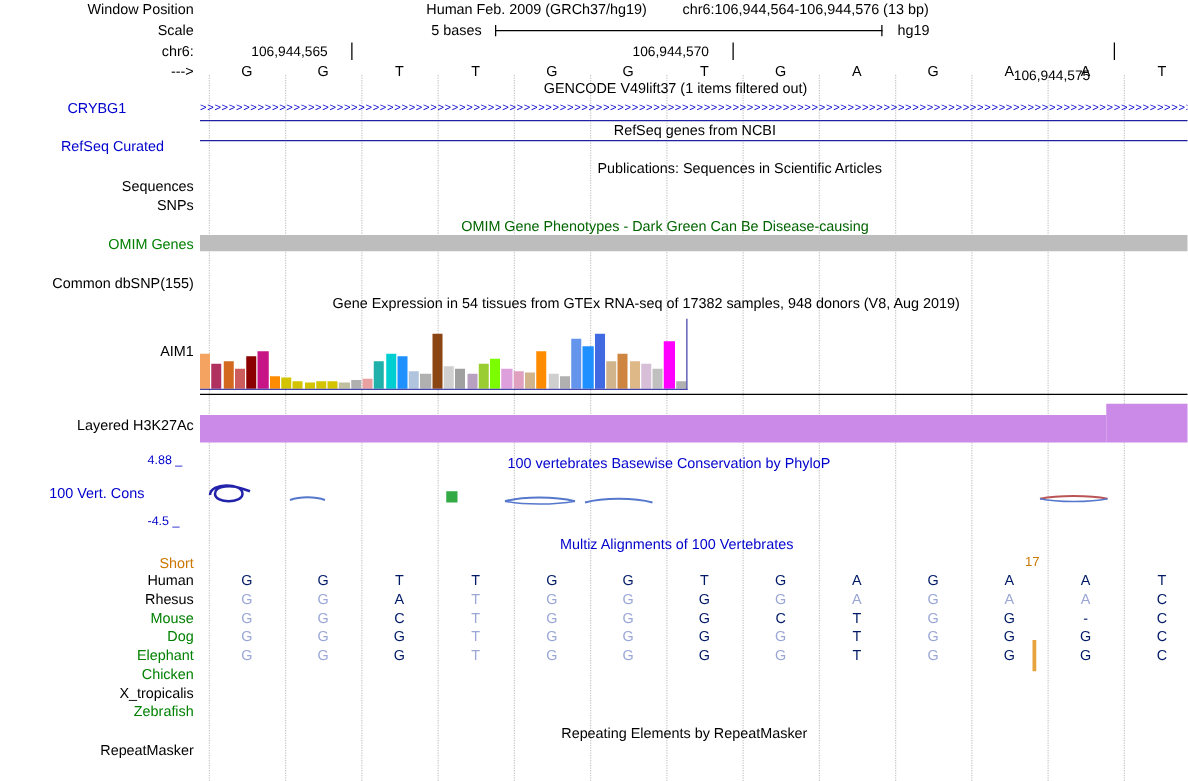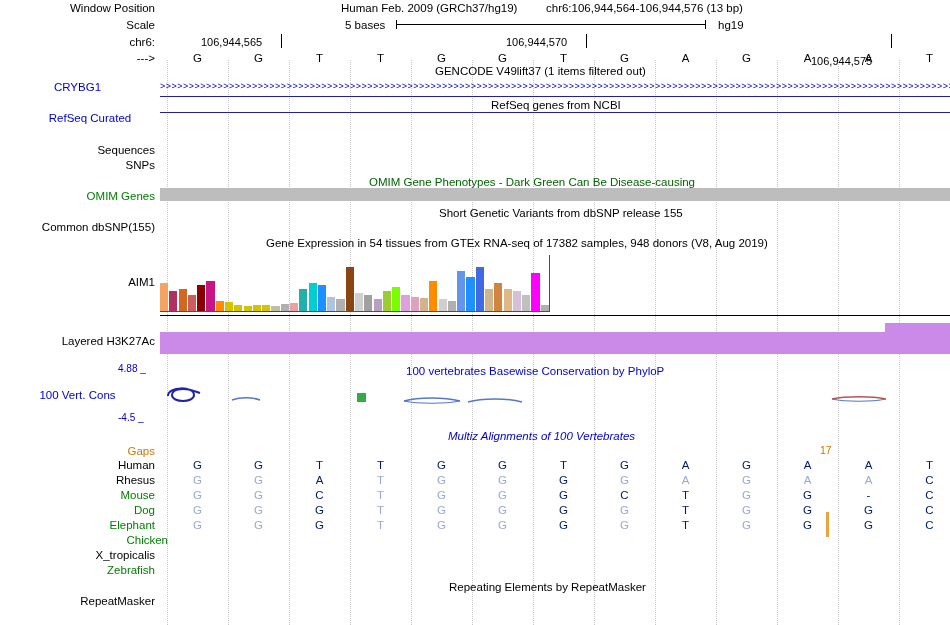--- a/index.html
+++ b/index.html
@@ -182,28 +182,28 @@
 
   <div class="trackTitle" style="left:435px; top:65px;">GENCODE V49lift37 (1 items filtered out)</div>
   <div class="lbl-right c-blue" style="left:0px; top:81px; width:155px;">CRYBG1</div>
   <div class="chevrons" style="left:160px; top:81px; width:790px;">&gt;&gt;&gt;&gt;&gt;&gt;&gt;&gt;&gt;&gt;&gt;&gt;&gt;&gt;&gt;&gt;&gt;&gt;&gt;&gt;&gt;&gt;&gt;&gt;&gt;&gt;&gt;&gt;&gt;&gt;&gt;&gt;&gt;&gt;&gt;&gt;&gt;&gt;&gt;&gt;&gt;&gt;&gt;&gt;&gt;&gt;&gt;&gt;&gt;&gt;&gt;&gt;&gt;&gt;&gt;&gt;&gt;&gt;&gt;&gt;&gt;&gt;&gt;&gt;&gt;&gt;&gt;&gt;&gt;&gt;&gt;&gt;&gt;&gt;&gt;&gt;&gt;&gt;&gt;&gt;&gt;&gt;&gt;&gt;&gt;&gt;&gt;&gt;&gt;&gt;&gt;&gt;&gt;&gt;&gt;&gt;&gt;&gt;&gt;&gt;&gt;&gt;&gt;&gt;&gt;&gt;&gt;&gt;&gt;&gt;&gt;&gt;&gt;&gt;&gt;&gt;&gt;&gt;&gt;&gt;&gt;&gt;&gt;&gt;&gt;&gt;&gt;&gt;&gt;&gt;&gt;&gt;&gt;&gt;&gt;&gt;&gt;&gt;&gt;&gt;&gt;&gt;&gt;&gt;&gt;&gt;&gt;&gt;&gt;&gt;&gt;&gt;&gt;&gt;&gt;&gt;&gt;&gt;&gt;&gt;&gt;&gt;&gt;&gt;&gt;&gt;&gt;&gt;&gt;&gt;&gt;&gt;&gt;&gt;&gt;&gt;&gt;&gt;&gt;&gt;&gt;&gt;&gt;&gt;&gt;&gt;&gt;&gt;&gt;&gt;&gt;&gt;&gt;&gt;&gt;&gt;&gt;&gt;&gt;&gt;&gt;&gt;&gt;&gt;&gt;&gt;&gt;&gt;&gt;&gt;&gt;&gt;&gt;&gt;&gt;&gt;&gt;&gt;&gt;&gt;&gt;&gt;&gt;&gt;&gt;&gt;&gt;&gt;&gt;&gt;&gt;&gt;&gt;&gt;&gt;&gt;&gt;&gt;&gt;&gt;&gt;&gt;&gt;&gt;&gt;&gt;&gt;&gt;&gt;&gt;&gt;&gt;&gt;&gt;&gt;&gt;&gt;&gt;&gt;&gt;&gt;&gt;&gt;&gt;&gt;&gt;&gt;&gt;&gt;&gt;&gt;&gt;&gt;&gt;&gt;&gt;&gt;&gt;&gt;&gt;&gt;&gt;&gt;&gt;&gt;&gt;&gt;&gt;&gt;&gt;&gt;&gt;&gt;&gt;&gt;&gt;</div>
 
   <div class="hline" style="left:160px; top:96px; width:790px;"></div>
   <div class="trackTitle" style="left:491px; top:99px;">RefSeq genes from NCBI</div>
   <div class="lbl-right c-blue" style="left:0px; top:112px; width:180px;">RefSeq Curated</div>
   <div class="hline" style="left:160px; top:112px; width:790px;"></div>
 
+  <div class="trackTitle" style="left:478px; top:129px;">Publications: Sequences in Scientific Articles</div>
   <div class="lbl-right" style="left:0px; top:144px; width:155px;">Sequences</div>
   <div class="lbl-right" style="left:0px; top:159px; width:155px;">SNPs</div>
 
   <div class="trackTitle c-dgreen" style="left:369px; top:176px;">OMIM Gene Phenotypes - Dark Green Can Be Disease-causing</div>
   <div class="lbl-right c-green" style="left:0px; top:190px; width:155px;">OMIM Genes</div>
   <div class="grayBar" style="left:160px; top:188px; width:790px; height:13px;"></div>
 
-  <div class="trackTitle" style="left:439px; top:207px;">Short Genetic Variants from dbSNP release 155</div>
   <div class="lbl-right" style="left:0px; top:221px; width:155px;">Common dbSNP(155)</div>
 
   <div class="trackTitle" style="left:266px; top:237px;">Gene Expression in 54 tissues from GTEx RNA-seq of 17382 samples, 948 donors (V8, Aug 2019)</div>
   <div class="lbl-right" style="left:0px; top:276px; width:155px;">AIM1</div>
   <div id="exprChart" class="abs" style="left:160px; top:255px; width:390px; height:56px;">
       <div class="expr-bar" style="left: 0px; width: 8.08571px; height: 28px; background: rgb(244, 164, 96);"></div>
       <div class="expr-bar" style="left: 9.28571px; width: 8.08571px; height: 20px; background: rgb(176, 48, 96);"></div>
       <div class="expr-bar" style="left: 18.5714px; width: 8.08571px; height: 22px; background: rgb(210, 105, 30);"></div>
       <div class="expr-bar" style="left: 27.8571px; width: 8.08571px; height: 16px; background: rgb(205, 92, 92);"></div>
       <div class="expr-bar" style="left: 37.1429px; width: 8.08571px; height: 26px; background: rgb(139, 0, 0);"></div>
@@ -262,22 +262,22 @@
     <path d="M8 18 C8 8, 34 8, 34 17 C34 25, 12 25, 12 17 C12 10, 26 10, 34 13 L40 15" stroke="#2222aa" stroke-width="2" fill="none"></path>
     <path d="M72 22 C80 19, 92 19, 100 22" stroke="#5577cc" stroke-width="1.6" fill="none"></path>
     <rect x="197" y="15" width="9" height="9" fill="#33aa44"></rect>
     <path d="M244 23 C258 19, 284 19, 300 23" stroke="#5577cc" stroke-width="1.6" fill="none"></path>
     <path d="M244 23 C258 26, 284 26, 300 23" stroke="#5577cc" stroke-width="1.2" fill="none"></path>
     <path d="M308 24 C322 20, 348 20, 362 24" stroke="#5577cc" stroke-width="1.6" fill="none"></path>
     <path d="M672 21 C686 18, 712 18, 726 21" stroke="#bb5555" stroke-width="1.5" fill="none"></path>
     <path d="M672 21 C686 24, 712 24, 726 21" stroke="#5577cc" stroke-width="1.2" fill="none"></path>
   </svg>
 
-  <div class="trackTitle c-blue" style="left:448px; top:430px;font-style:italic;">Multiz Alignments of 100 Vertebrates</div>
-  <div class="lbl-right c-orange" style="left:0px; top:445px; width:155px;">Gaps</div>
+  <div class="trackTitle c-blue" style="left:448px; top:430px;">Multiz Alignments of 100 Vertebrates</div>
+  <div class="lbl-right c-orange" style="left:0px; top:445px; width:155px;">Short</div>
   <div class="gapNum" style="left:820px; top:444px;">17</div>
 
   <div id="alnRows">
       <div class="lbl-right" style="left: 0px; top: 459px; width: 155px; color: rgb(0, 0, 0);">Human</div>
       <div class="alnLetter" style="left: 197.5px; top: 459px; color: rgb(0, 26, 102);">G</div>
       <div class="alnLetter" style="left: 258.5px; top: 459px; color: rgb(0, 26, 102);">G</div>
       <div class="alnLetter" style="left: 319.5px; top: 459px; color: rgb(0, 26, 102);">T</div>
       <div class="alnLetter" style="left: 380.5px; top: 459px; color: rgb(0, 26, 102);">T</div>
       <div class="alnLetter" style="left: 441.5px; top: 459px; color: rgb(0, 26, 102);">G</div>
       <div class="alnLetter" style="left: 502.5px; top: 459px; color: rgb(0, 26, 102);">G</div>
@@ -337,21 +337,21 @@
       <div class="alnLetter" style="left: 380.5px; top: 519px; color: rgb(154, 166, 214);">T</div>
       <div class="alnLetter" style="left: 441.5px; top: 519px; color: rgb(154, 166, 214);">G</div>
       <div class="alnLetter" style="left: 502.5px; top: 519px; color: rgb(154, 166, 214);">G</div>
       <div class="alnLetter" style="left: 563.5px; top: 519px; color: rgb(0, 26, 102);">G</div>
       <div class="alnLetter" style="left: 624.5px; top: 519px; color: rgb(154, 166, 214);">G</div>
       <div class="alnLetter" style="left: 685.5px; top: 519px; color: rgb(0, 26, 102);">T</div>
       <div class="alnLetter" style="left: 746.5px; top: 519px; color: rgb(154, 166, 214);">G</div>
       <div class="alnLetter" style="left: 807.5px; top: 519px; color: rgb(0, 26, 102);">G</div>
       <div class="alnLetter" style="left: 868.5px; top: 519px; color: rgb(0, 26, 102);">G</div>
       <div class="alnLetter" style="left: 929.5px; top: 519px; color: rgb(0, 26, 102);">C</div>
-      <div class="lbl-right" style="left: 13px; top: 534px; width: 155px; color: rgb(0, 128, 0);">Chicken</div>
+      <div class="lbl-right" style="left: 0px; top: 534px; width: 155px; color: rgb(0, 128, 0);">Chicken</div>
       <div class="lbl-right" style="left: 0px; top: 549px; width: 155px; color: rgb(0, 0, 0);">X_tropicalis</div>
       <div class="lbl-right" style="left: 0px; top: 564px; width: 155px; color: rgb(0, 128, 0);">Zebrafish</div>
     </div>
 
   <div class="abs" style="left:826px; top:512px; width:3px; height:25px; background:#e8a33d;"></div>
 
   <div class="trackTitle" style="left:449px; top:581px;">Repeating Elements by RepeatMasker</div>
   <div class="lbl-right" style="left:0px; top:595px; width:155px;">RepeatMasker</div>
 
 </div>

